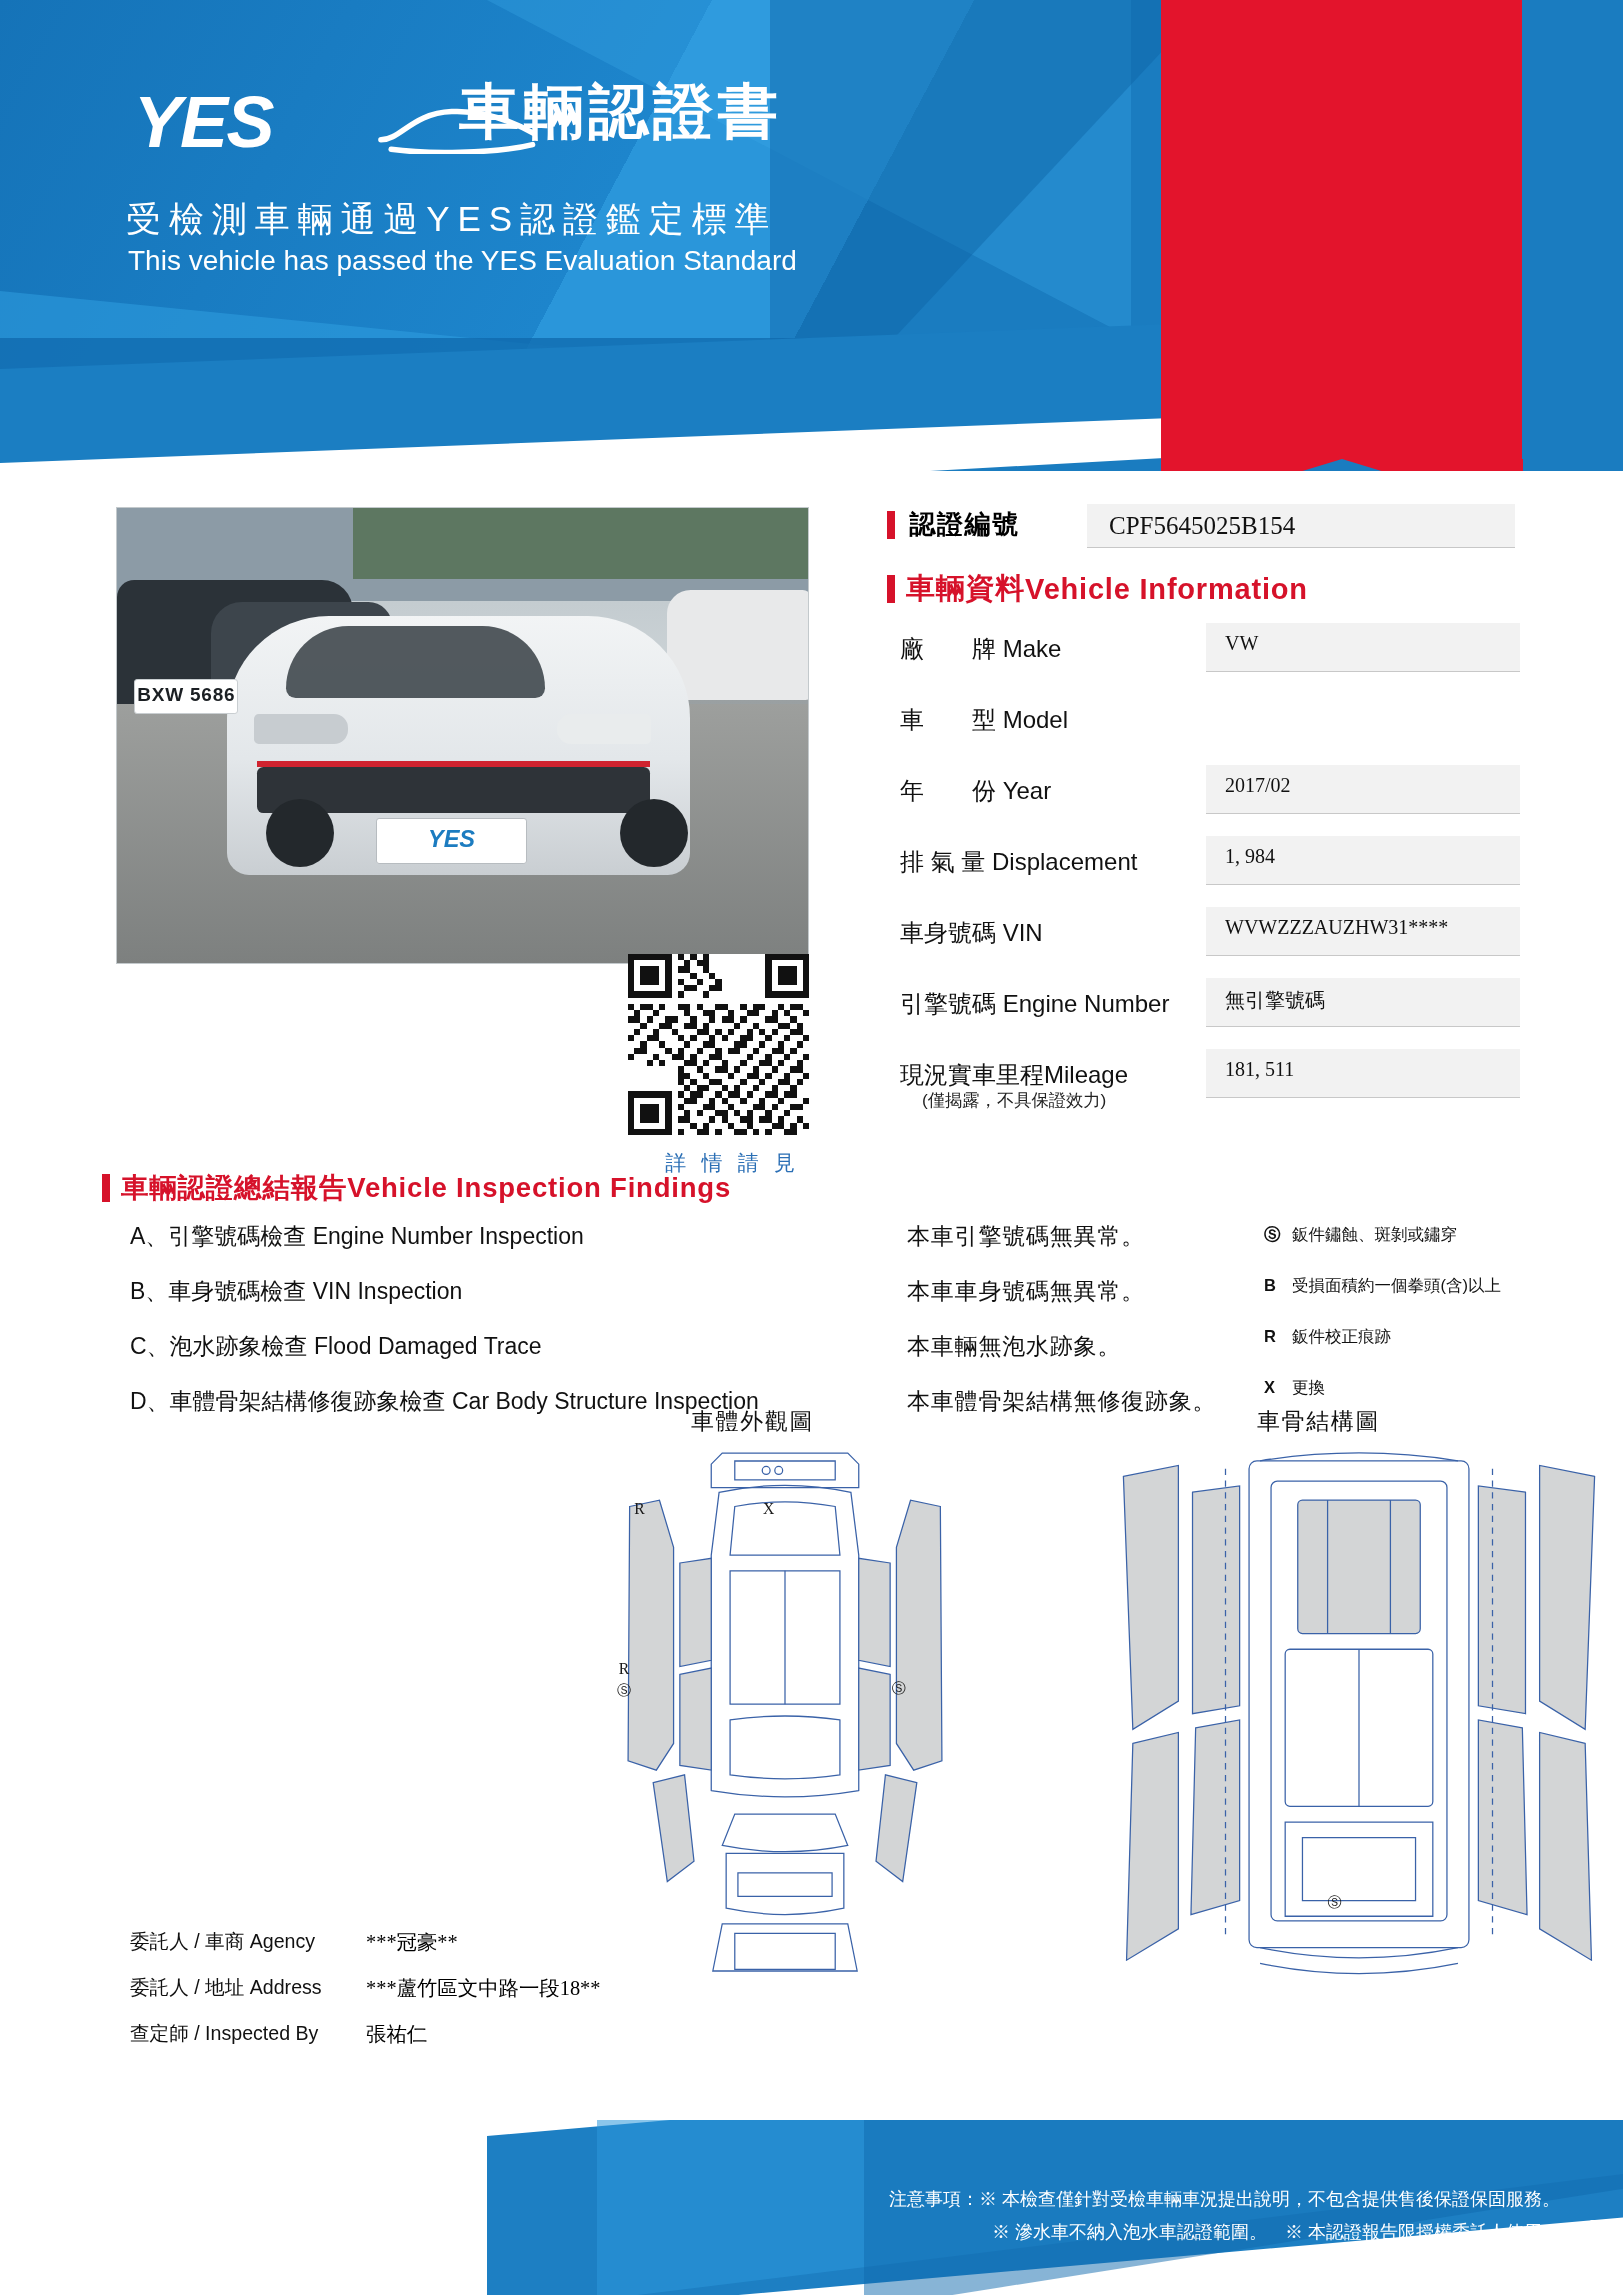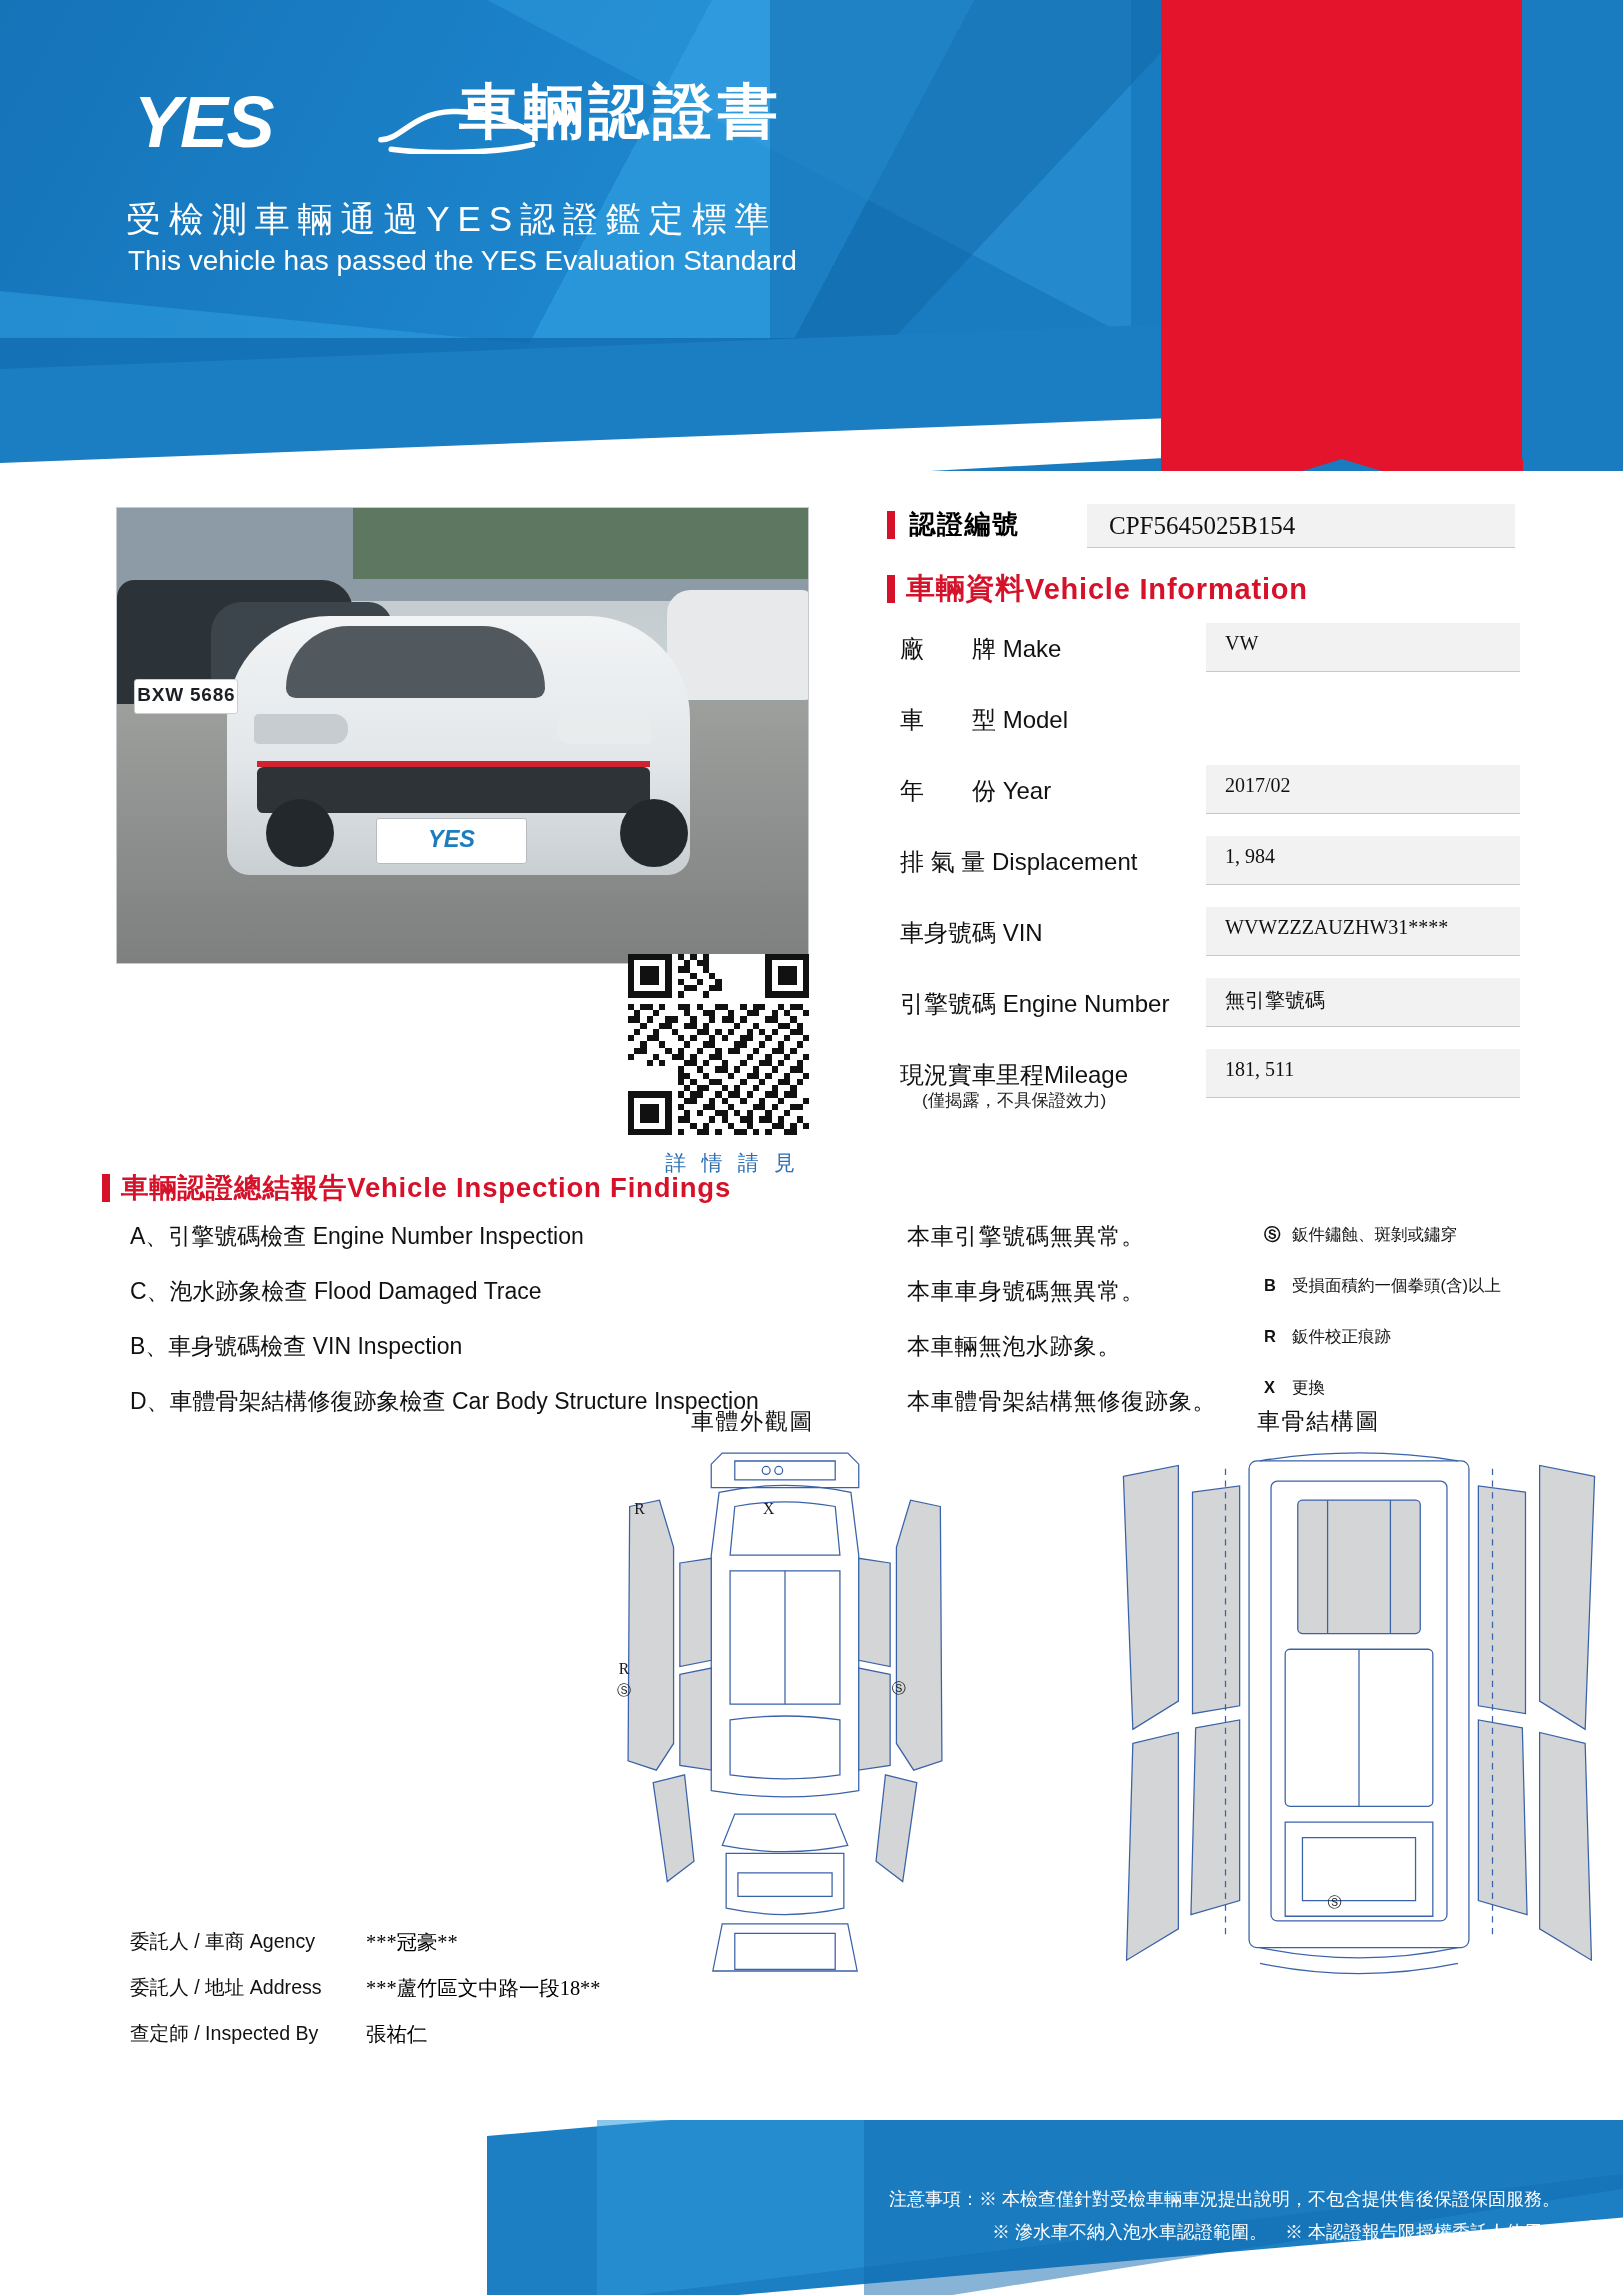--- a/index.html
+++ b/index.html
@@ -548,22 +548,22 @@
       <div class="info-value">181, 511</div>
     </div>
   </div>
 
   <div class="findings-title">
     <span class="redbar"></span><span class="t">車輛認證總結報告</span><span class="t">Vehicle Inspection Findings</span>
   </div>
 
   <div class="findings-left">
     <div class="f-item">A、引擎號碼檢查 Engine Number Inspection</div>
+    <div class="f-item">B、車身號碼檢查 VIN Inspection</div>
     <div class="f-item">C、泡水跡象檢查 Flood Damaged Trace</div>
-    <div class="f-item">B、車身號碼檢查 VIN Inspection</div>
     <div class="f-item">D、車體骨架結構修復跡象檢查 Car Body Structure Inspection</div>
   </div>
 
   <div class="findings-right">
     <div class="f-res">本車引擎號碼無異常。</div>
     <div class="f-res">本車車身號碼無異常。</div>
     <div class="f-res">本車輛無泡水跡象。</div>
     <div class="f-res">本車體骨架結構無修復跡象。</div>
   </div>
 

